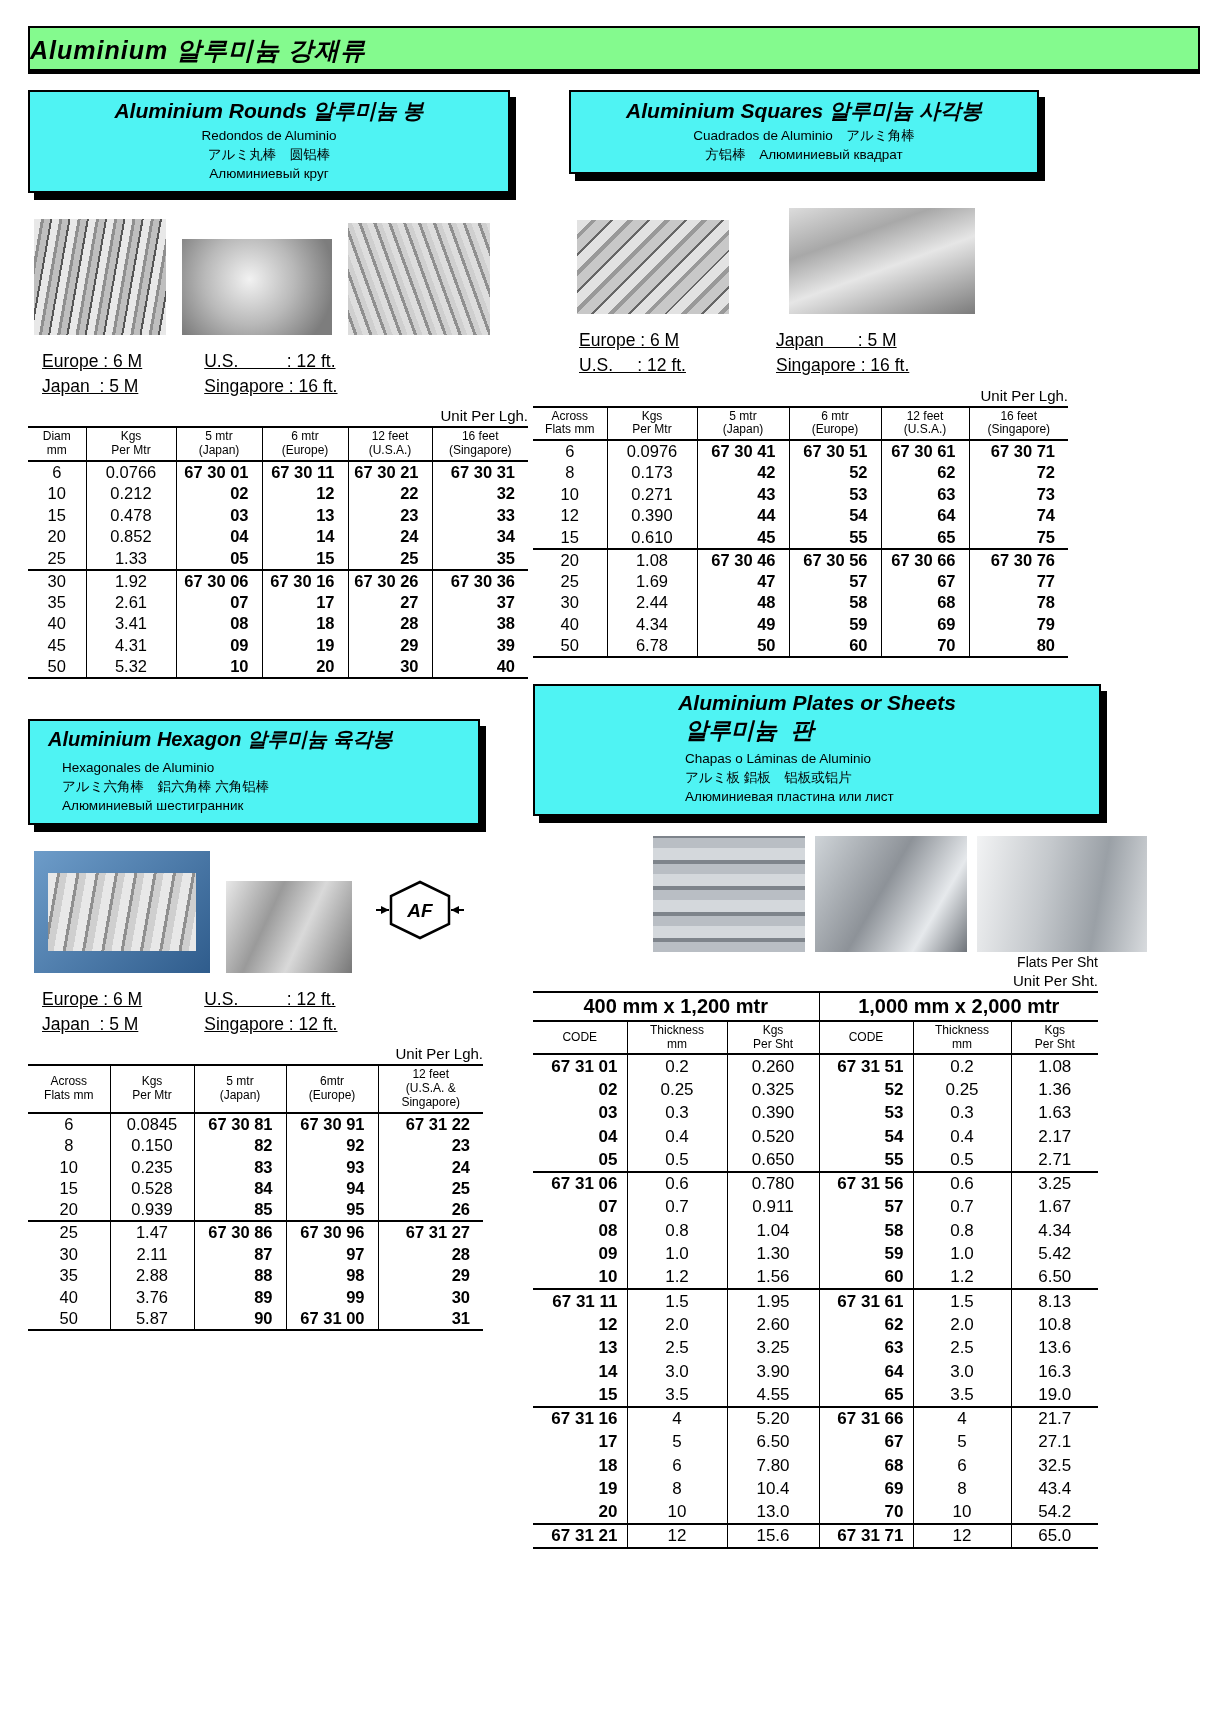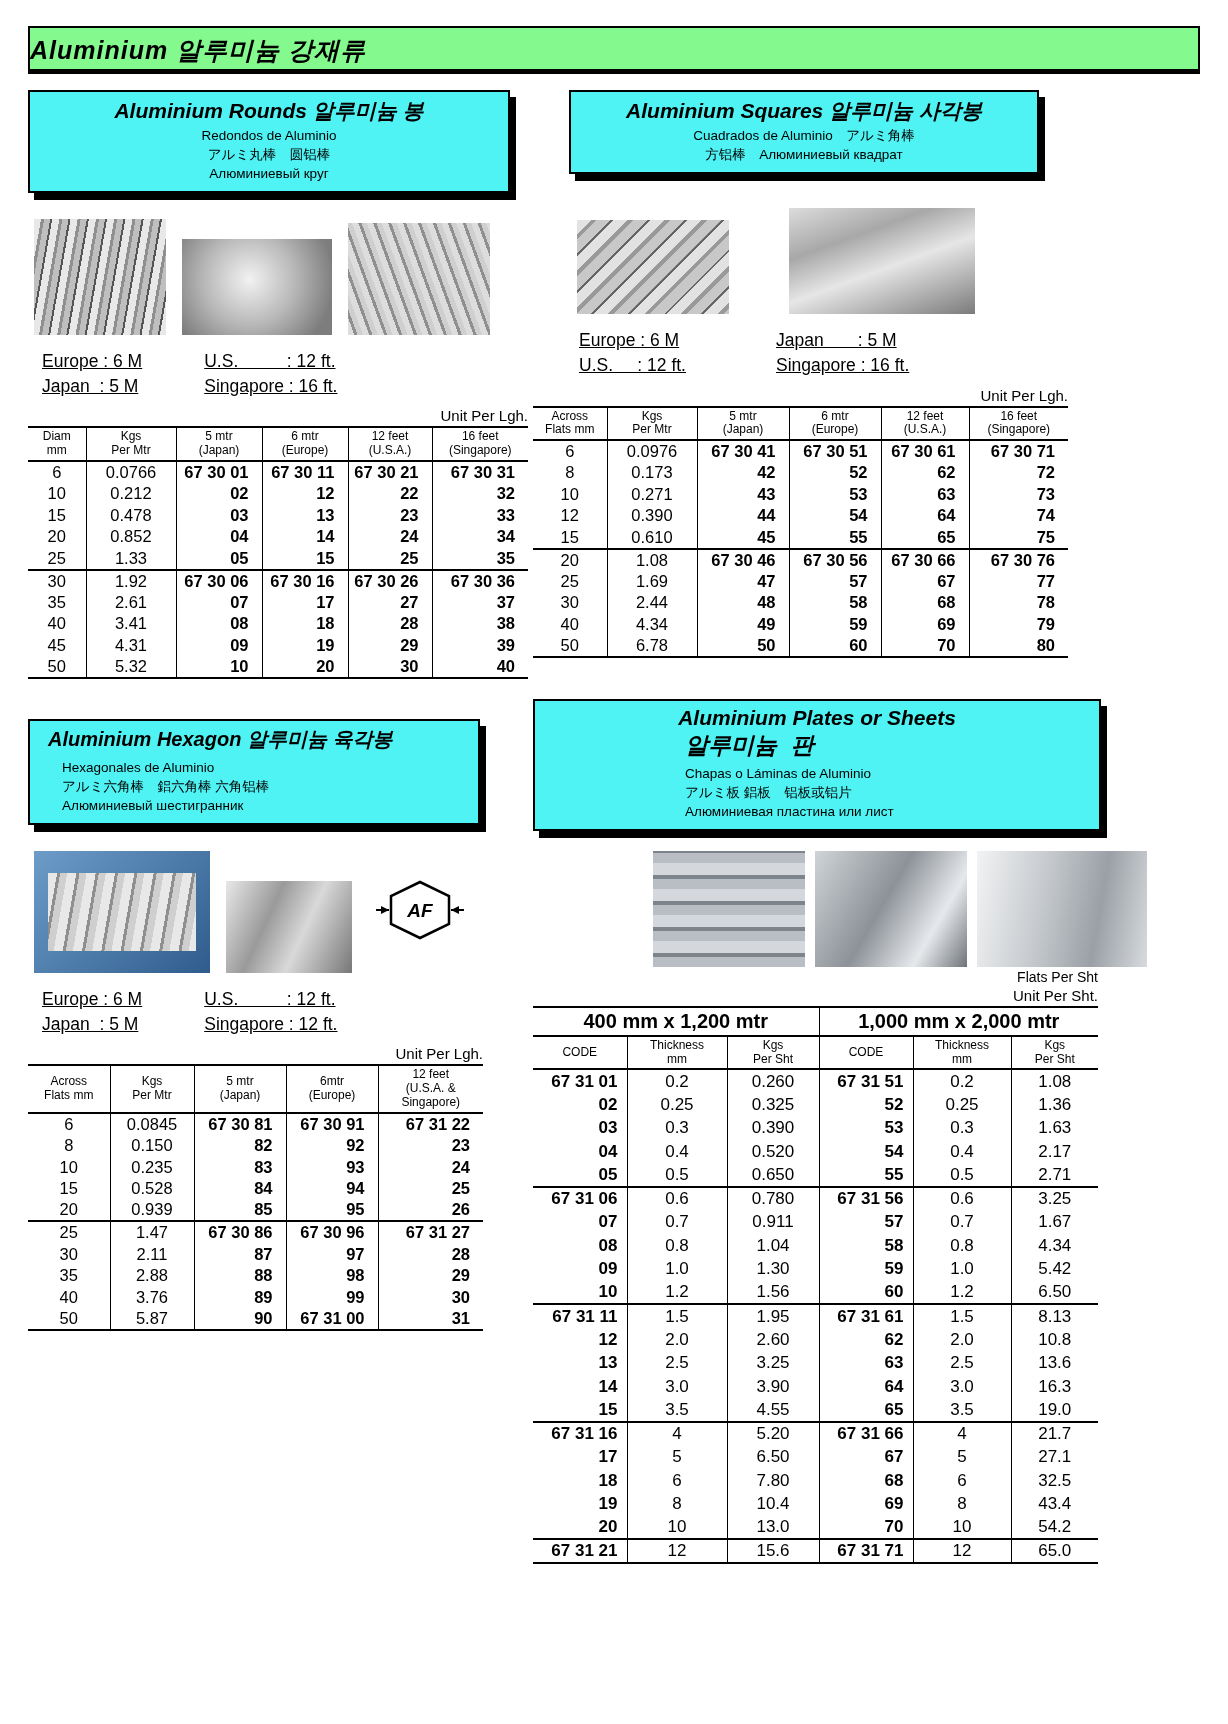--- a/index.html
+++ b/index.html
@@ -69,21 +69,21 @@
   .t-hex { width:455px; }     .t-plates { width:565px; }
   .t-rounds td:nth-child(n+3), .t-squares td:nth-child(n+3), .t-hex td:nth-child(n+3)
     { text-align:right; font-weight:bold; padding-right:13px; }
   .t-plates td:nth-child(1), .t-plates td:nth-child(4)
     { text-align:right; font-weight:bold; padding-right:9px; }
   .t-plates td { height:23.5px; font-size:17px; }
   .t-plates thead tr.size-row { border-bottom:1.5px solid #000; }
   .t-plates .size-row th { font-weight:bold; font-size:20px; padding:2px 0; }
 
   .sec-hex { margin-top:40px; }
-  .sec-plates { margin-top:41px; }
+  .sec-plates { margin-top:26px; }
   .photo-unit { text-align:right; font-size:14px; margin:2px 26px 0 0; }
 </style>
 </head>
 <body>
 
 <div class="page">
 
   <div class="title-bar">Aluminium  알루미늄 강재류</div>
 
   <div class="cols">

